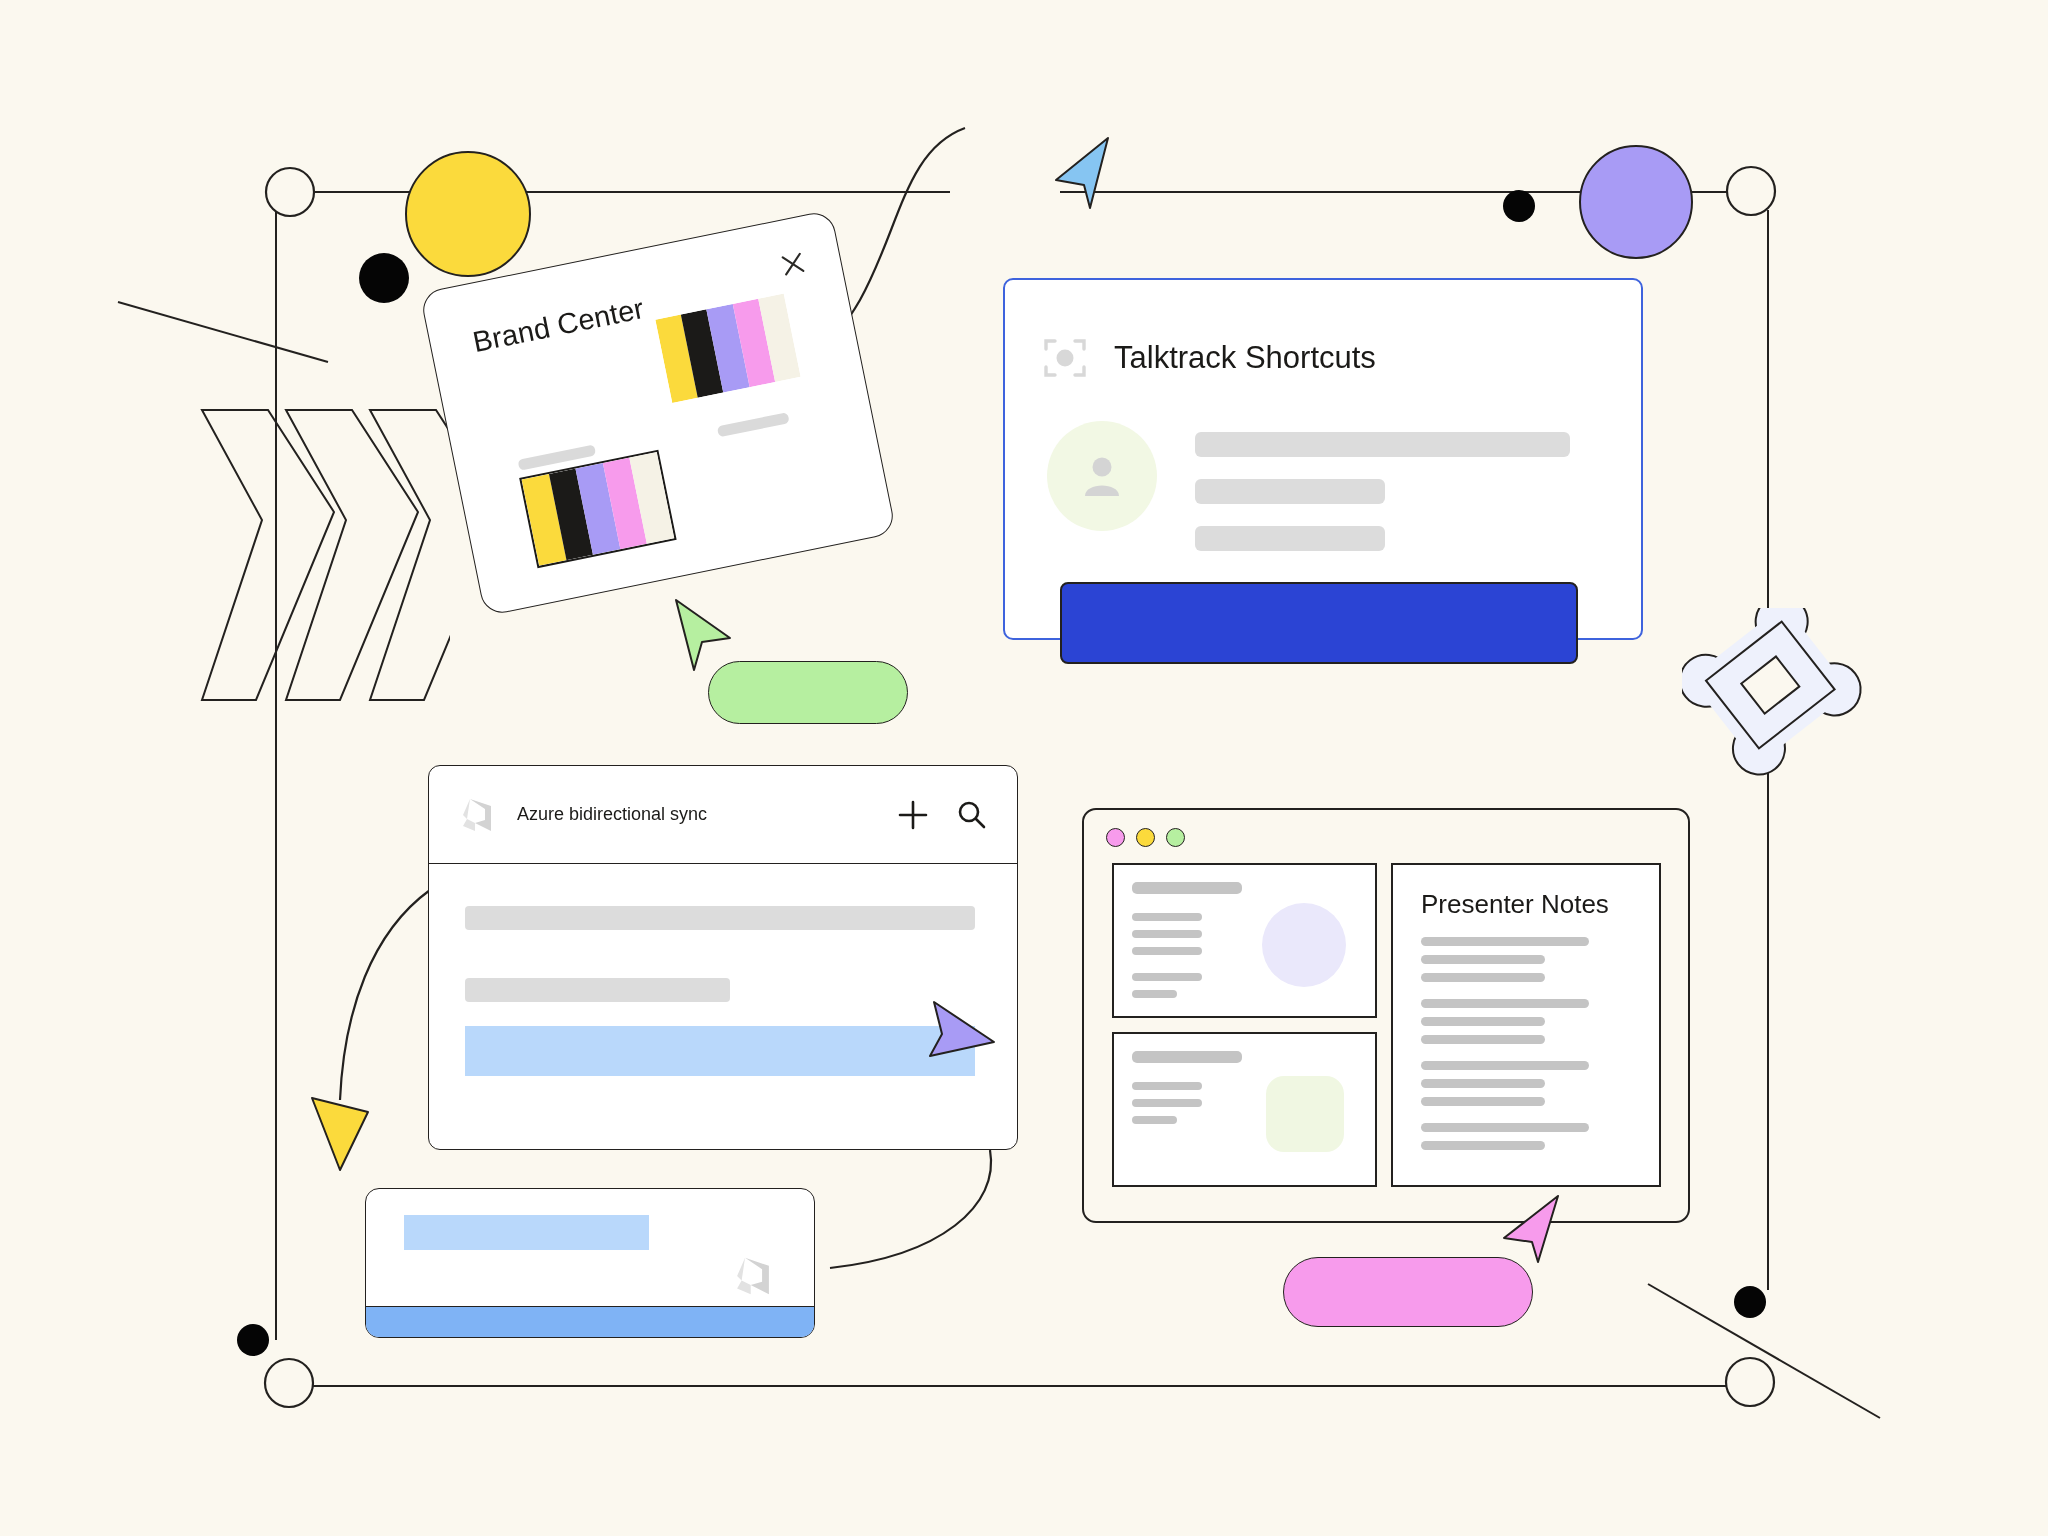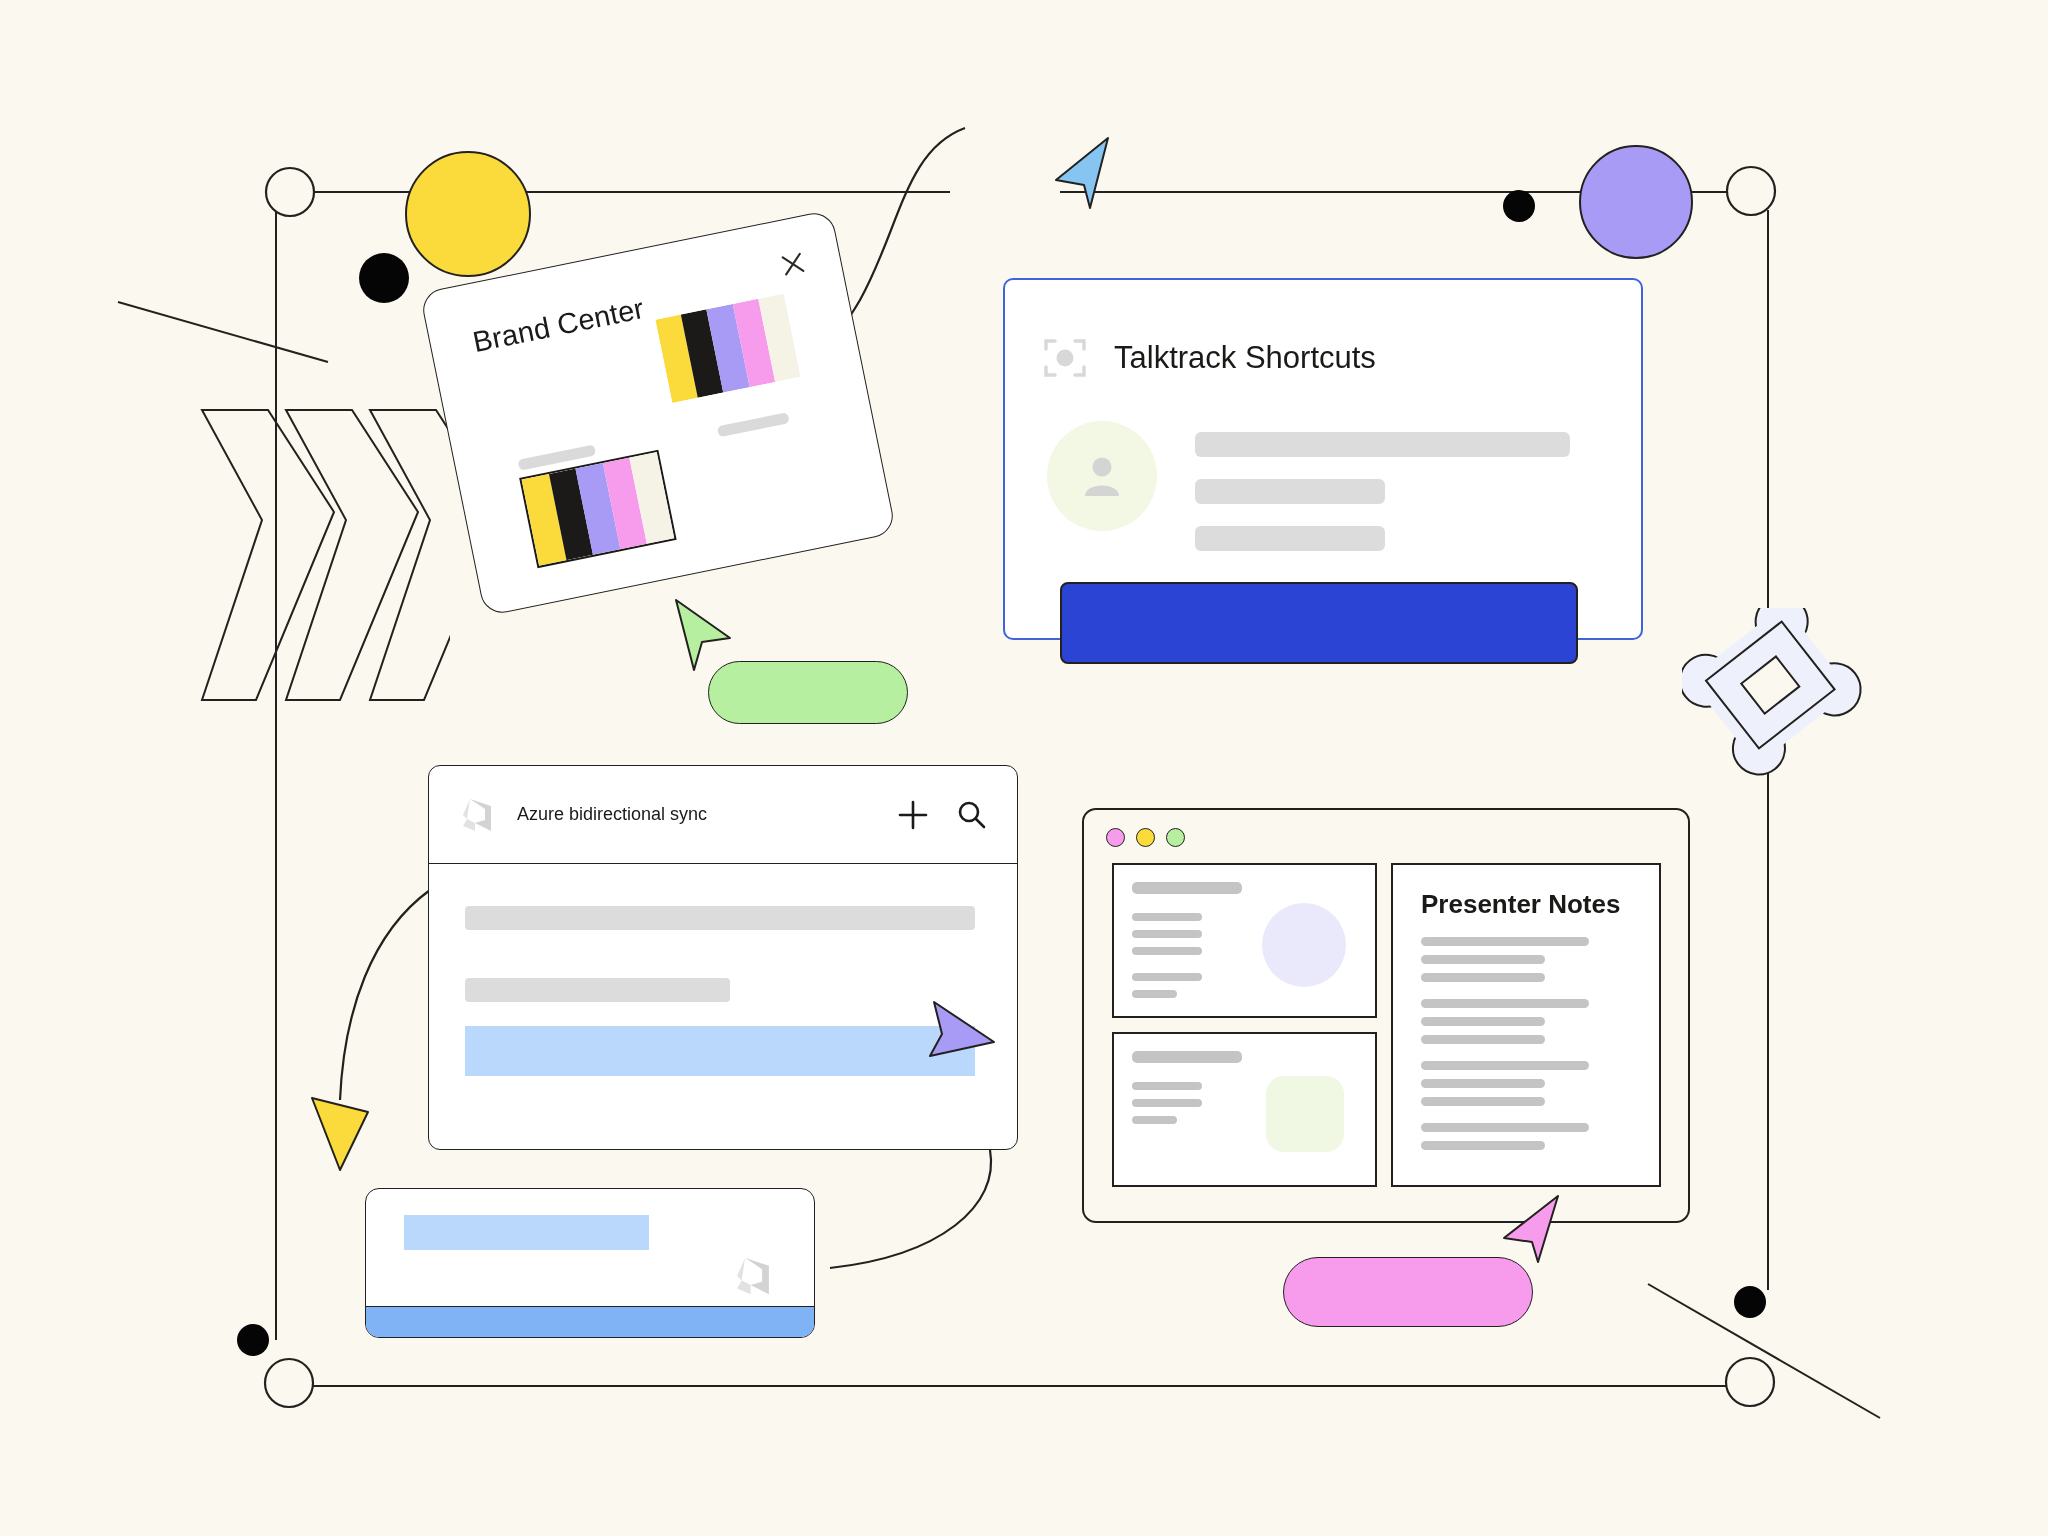--- a/index.html
+++ b/index.html
@@ -84,21 +84,21 @@
   
   #deck{
     left:1082px;top:808px;width:608px;height:415px;
     background:#FBF8EF;border:2.2px solid #23211F;border-radius:14px;box-sizing:border-box;
   }
   .dot{width:19px;height:19px;border-radius:50%;border:1.6px solid #23211F;box-sizing:border-box;}
   #deck .deck-dots{position:absolute;left:22px;top:18px;display:flex;gap:11px;}
   .deck-pane{position:absolute;background:#FFFFFF;border:2px solid #23211F;box-sizing:border-box;}
   #deck-p1{left:28px;top:53px;width:265px;height:155px;}
   #deck-p2{left:28px;top:222px;width:265px;height:155px;}
-  #deck-p3{left:307px;top:53px;width:270px;height:324px;font-weight:bold;}
+  #deck-p3{left:307px;top:53px;width:270px;height:324px;}
   .sk{position:absolute;background:#C4C4C4;border-radius:5px;}
   #deck-p3 .pn-title{position:absolute;left:28px;top:24px;font-size:26px;color:#1B1A18;white-space:nowrap;}
   .pn-circle{position:absolute;border-radius:50%;background:#EAE8FB;}
   .pn-rounded{position:absolute;border-radius:18px;background:#F0F7E2;}
 
   
   .pill{position:absolute;border:1.8px solid #23211F;border-radius:999px;box-sizing:border-box;}
   #pill-green{left:708px;top:661px;width:200px;height:63px;background:#B6EFA0;}
   #pill-pink{left:1283px;top:1257px;width:250px;height:70px;background:#F79BEC;}
 </style>

